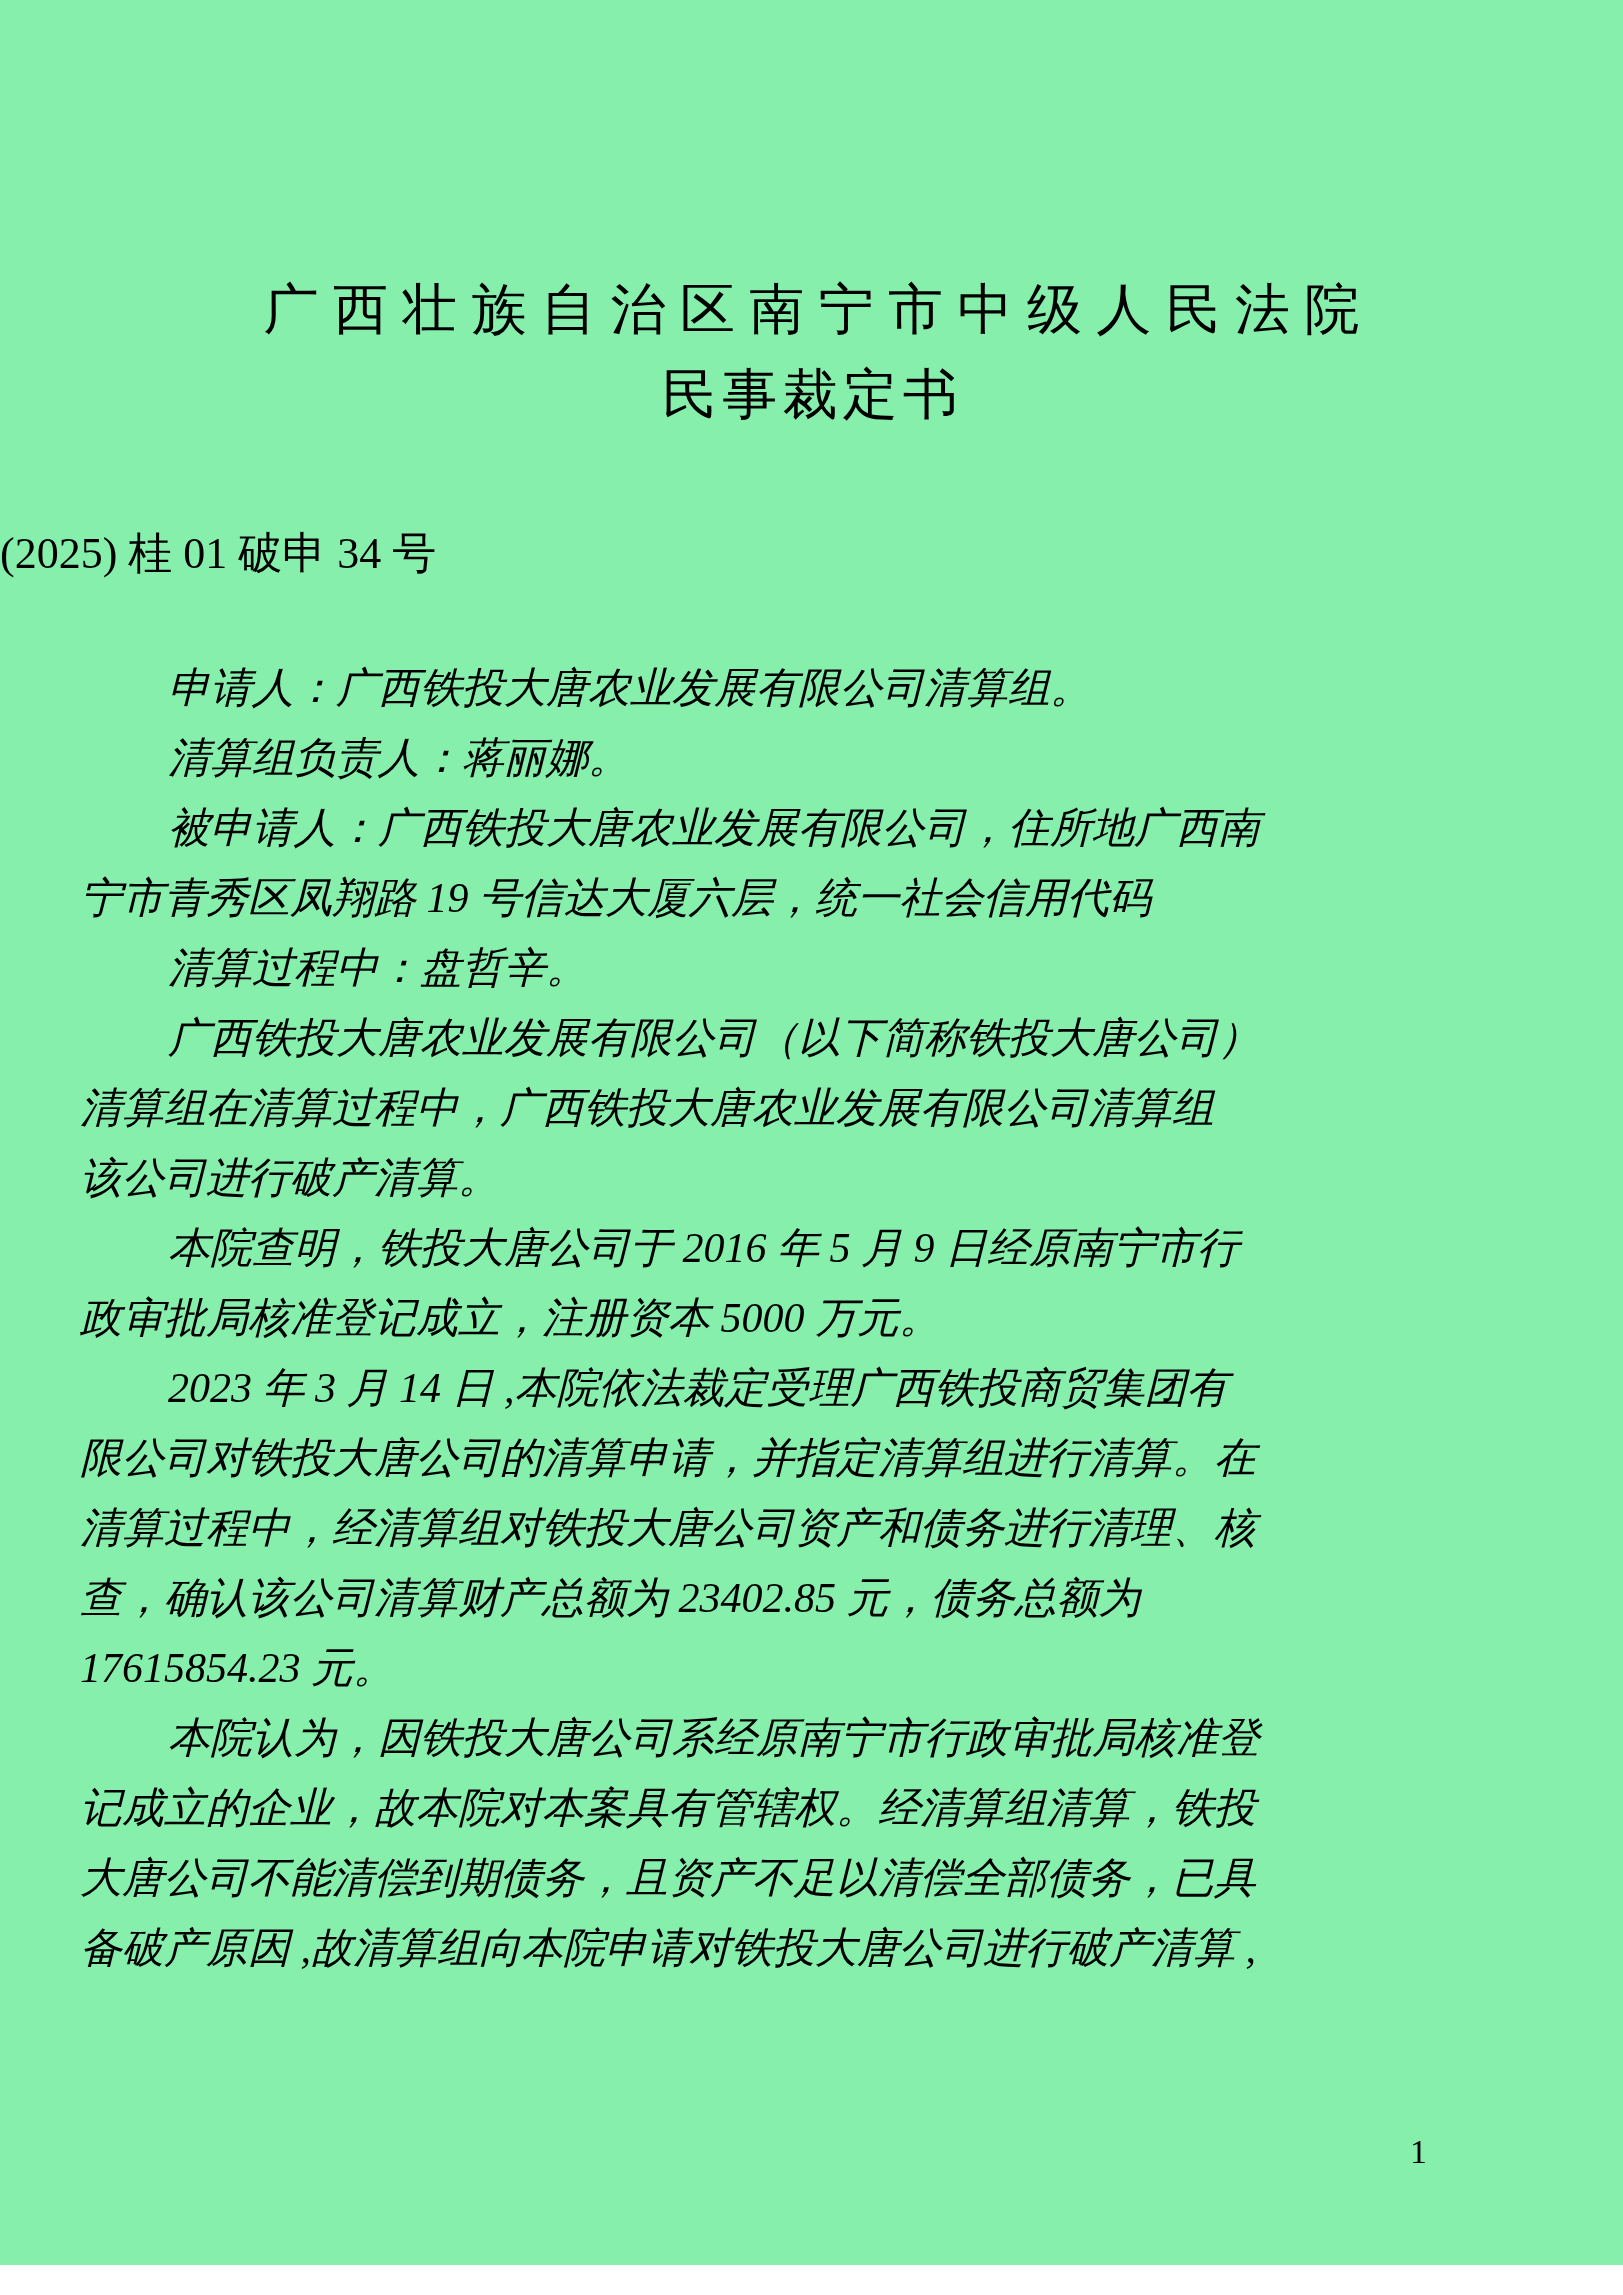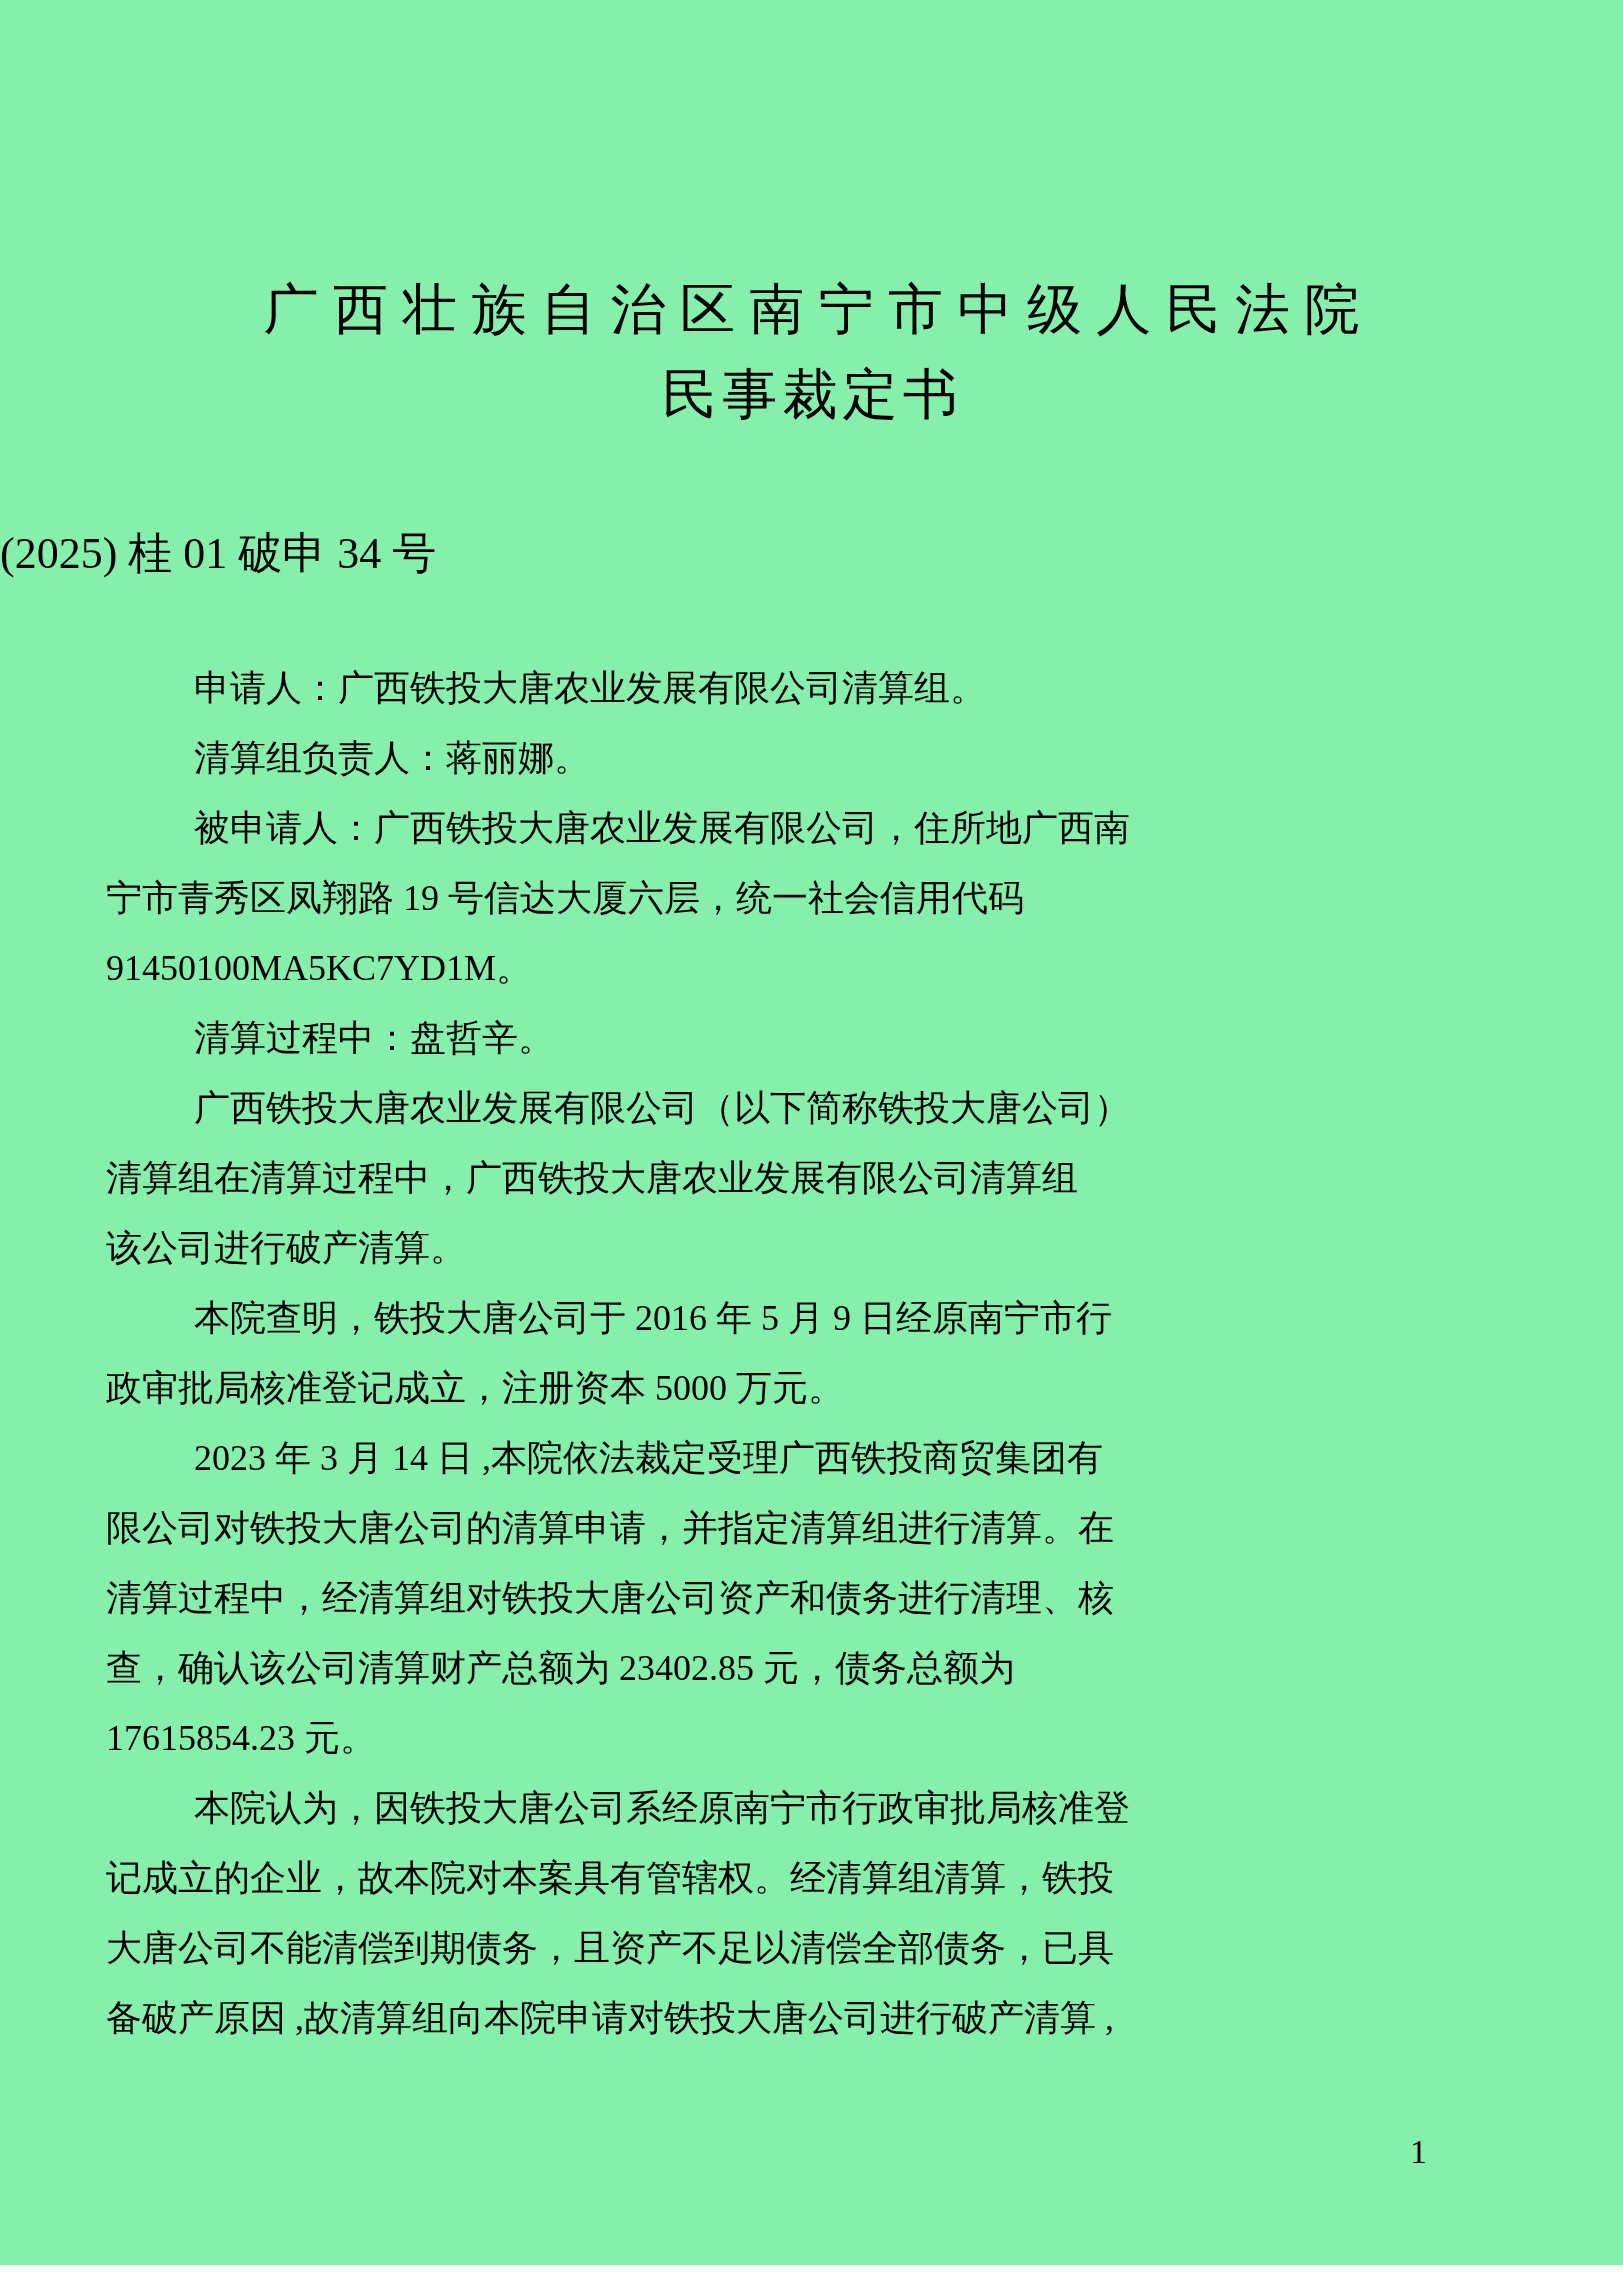--- a/index.html
+++ b/index.html
@@ -37,24 +37,25 @@
   }
   .case-number {
     margin-top: 82px;
     padding-right: 196px;
     font-size: 44px;
     line-height: 70px;
     white-space: nowrap;
   }
   .doc-body {
     margin-top: 64px;
-    margin-left: 106px;
+    margin-left: 80px;
     margin-right: 79px;
-    font-size: 36px;
+    font-size: 42px;
     line-height: 70px;
+    font-style: italic;
   }
   .text-line {
     white-space: nowrap;
     height: 70px;
   }
   .text-line.indent {
     text-indent: 88px;
   }
   .page-number {
     position: absolute;
@@ -72,21 +73,20 @@
 
   <div class="doc-type">民事裁定书</div>
 
   <div class="case-number">(2025) 桂 01 破申 34 号</div>
 
   <div class="doc-body">
       <div class="text-line indent">申请人：广西铁投大唐农业发展有限公司清算组。</div>
       <div class="text-line indent">清算组负责人：蒋丽娜。</div>
       <div class="text-line indent">被申请人：广西铁投大唐农业发展有限公司，住所地广西南</div>
       <div class="text-line">宁市青秀区凤翔路 19 号信达大厦六层，统一社会信用代码</div>
-      <div class="text-line">91450100MA5KC7YD1M。</div>
       <div class="text-line indent">清算过程中：盘哲辛。</div>
       <div class="text-line indent">广西铁投大唐农业发展有限公司（以下简称铁投大唐公司）</div>
       <div class="text-line">清算组在清算过程中，广西铁投大唐农业发展有限公司清算组</div>
       <div class="text-line">该公司进行破产清算。</div>
       <div class="text-line indent">本院查明，铁投大唐公司于 2016 年 5 月 9 日经原南宁市行</div>
       <div class="text-line">政审批局核准登记成立，注册资本 5000 万元。</div>
       <div class="text-line indent">2023 年 3 月 14 日 ,本院依法裁定受理广西铁投商贸集团有</div>
       <div class="text-line">限公司对铁投大唐公司的清算申请，并指定清算组进行清算。在</div>
       <div class="text-line">清算过程中，经清算组对铁投大唐公司资产和债务进行清理、核</div>
       <div class="text-line">查，确认该公司清算财产总额为 23402.85 元，债务总额为</div>

